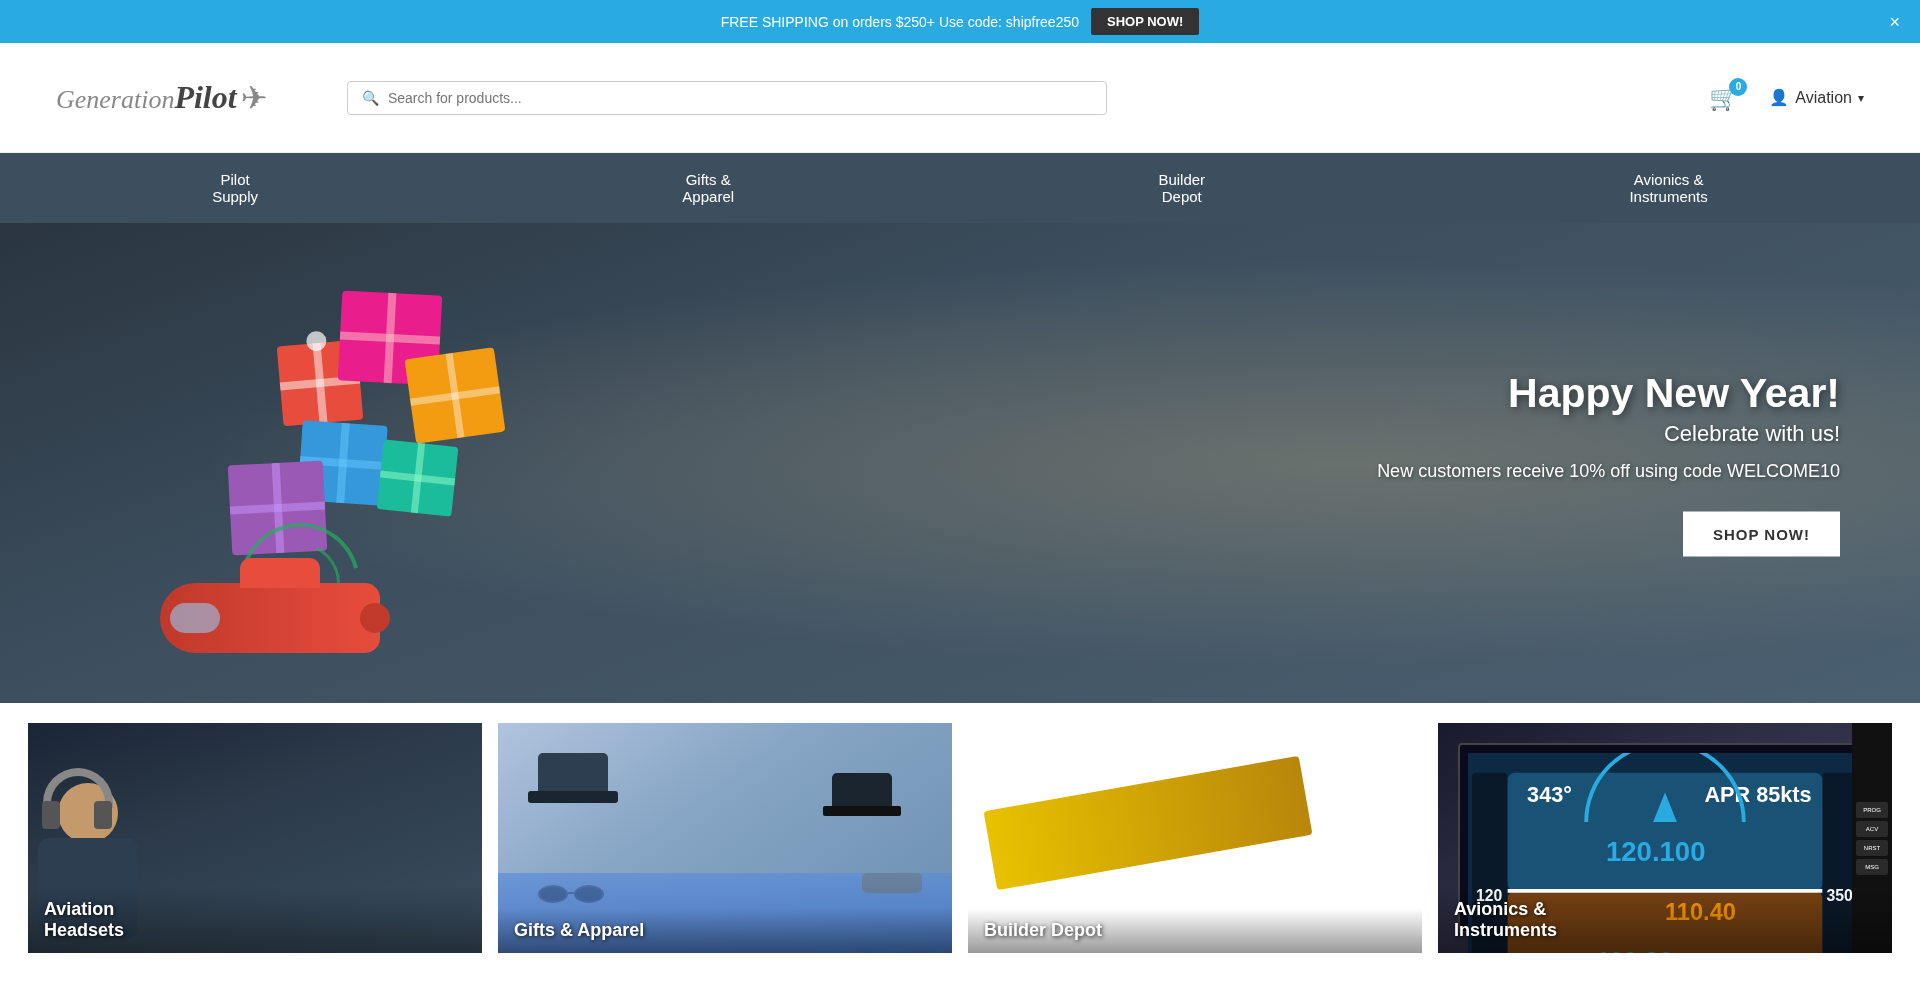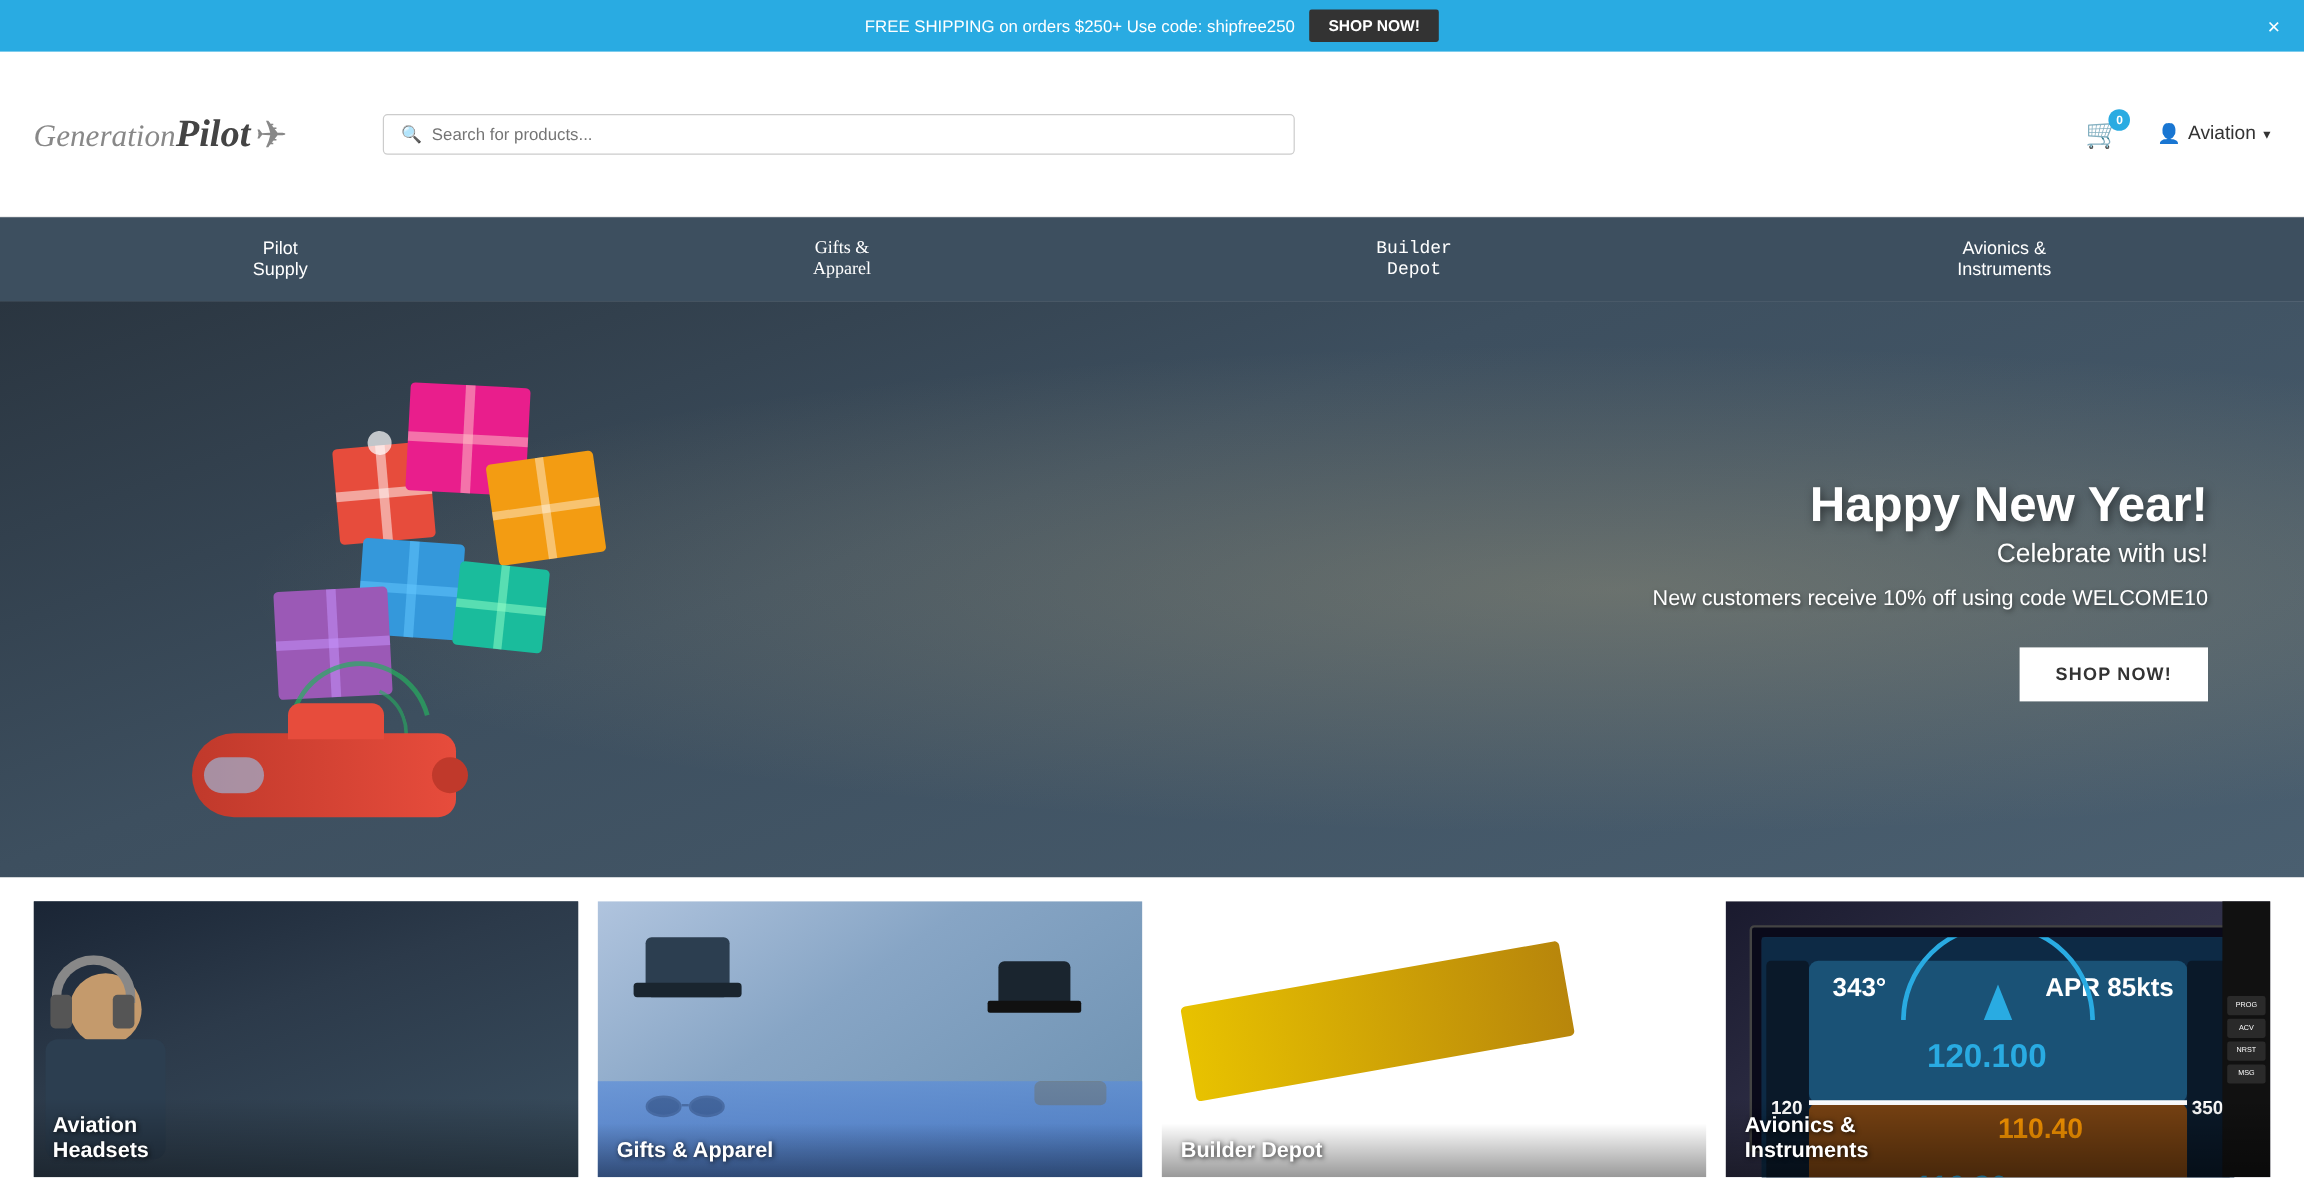--- a/index.html
+++ b/index.html
@@ -38,22 +38,22 @@
       font-size: 18px;
       cursor: pointer;
       line-height: 1;
     }
 
     
     .header {
       background: white;
       display: flex;
       align-items: center;
-      padding: 10px 28px;
-      height: 138px;
+      padding: 10px 56px;
+      height: 110px;
       border-bottom: 1px solid #eee;
     }
     .logo-area {
       display: flex;
       align-items: center;
       flex: 0 0 auto;
       margin-right: 40px;
     }
     .logo-text {
       font-size: 28px;
@@ -391,23 +391,23 @@
       <span>👤</span>
       <span>Aviation</span>
       <span class="chevron">▾</span>
     </button>
   </div>
 </div>
 
 <nav class="main-nav">
   <a class="nav-item" style="white-space: pre-line;">Pilot
 Supply</a>
-  <a class="nav-item" style="white-space: pre-line; font-family: Liberation Serif, serif;">Gifts &amp;
+  <a class="nav-item" style="white-space: pre-line;">Gifts &amp;
 Apparel</a>
-  <a class="nav-item" style="white-space: pre-line; font-family: Liberation Mono, monospace;">Builder
+  <a class="nav-item" style="white-space: pre-line;">Builder
 Depot</a>
   <a class="nav-item" style="white-space: pre-line;">Avionics &amp;
 Instruments</a>
 </nav>
 
 <div class="hero">
   <div class="hero-bg"></div>
 
   <div class="gifts-visual">
 

